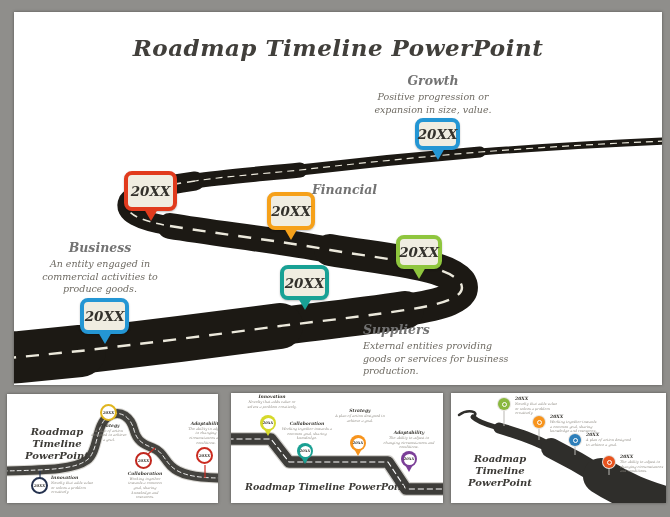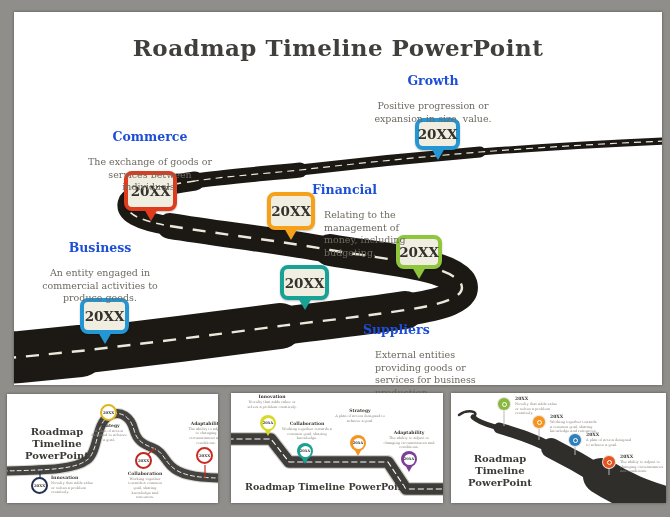--- a/index.html
+++ b/index.html
@@ -1,25 +1,25 @@
 <!DOCTYPE html>
 <html><head>
 <meta charset="utf-8">
 <style>
   html,body{margin:0;padding:0;}
   body{font-family:"DejaVu Serif", serif;}
   .stage{position:relative;width:670px;height:517px;background:#8f8e8b;overflow:hidden;}
   .abs{position:absolute;}
-  .slide{position:absolute;background:#ffffff;box-shadow:0 0 3px rgba(0,0,0,.4);}
+  .slide{position:absolute;background:#ffffff;box-shadow:0 0 3px rgba(0,0,0,.4);font-style:italic;}
   
   .main-slide{left:14px;top:12px;width:648px;height:373px;}
   .main-title{left:0;top:22px;width:100%;text-align:center;font-size:23px;font-weight:bold;color:#413f3b;letter-spacing:.5px;}
   .ms-label{color:#35332e;}
-  .ms-label h3{margin:0 0 3px 0;font-size:12.5px;font-weight:bold;color:#1d4ed8;}
-  .ms-label p{margin:12px;font-size:9.5px;line-height:1.32;color:#6e6a62;}
+  .ms-label h3{margin:0 0 3px 0;font-size:12.5px;font-weight:bold;color:#737373;}
+  .ms-label p{margin:0;font-size:9.5px;line-height:1.32;color:#6e6a62;}
   .center{text-align:center;}
   .balloon{position:absolute;background:#f0ede1;border:4px solid var(--c,#888);border-radius:8px;
            display:flex;align-items:center;justify-content:center;font-size:13.5px;font-weight:bold;color:#33312c;
            box-shadow:0 1px 2px rgba(0,0,0,.25);}
   .balloon .tail{position:absolute;left:50%;bottom:-14px;transform:translateX(-50%);width:0;height:0;
            border-left:7px solid transparent;border-right:7px solid transparent;border-top:12px solid var(--c,#888);}
   
   .thumb{overflow:hidden;}
   .t-title{font-weight:bold;color:#3c3a36;line-height:1.22;}
   .t-head{font-size:4.5px;font-weight:bold;color:#3a3833;}
@@ -84,27 +84,22 @@
     </div>
     <div class="balloon" style="left: 266px; top: 253px; width: 41px; height: 27px; --c: #18a195;">
       <span>20XX</span>
         <i class="tail"></i>
     </div>
 
     <div class="abs ms-label center" style="left:344px;top:61px;width:150px;">
       <h3>Growth</h3>
       <p>Positive progression or expansion in size, value.</p>
     </div>
-    <div class="abs ms-label center" style="left:61px;top:117px;width:150px;">
-      <h3>Commerce</h3>
-      <p>The exchange of goods or services between individuals.</p>
-    </div>
     <div class="abs ms-label" style="left:298px;top:170px;width:135px;">
       <h3>Financial</h3>
-      <p>Relating to the management of money, including budgeting.</p>
     </div>
     <div class="abs ms-label" style="left:349px;top:310px;width:150px;">
       <h3>Suppliers</h3>
       <p>External entities providing goods or services for business production.</p>
     </div>
     <div class="abs ms-label center" style="left:11px;top:228px;width:150px;">
       <h3>Business</h3>
       <p>An entity engaged in commercial activities to produce goods.</p>
     </div>
   </div>

